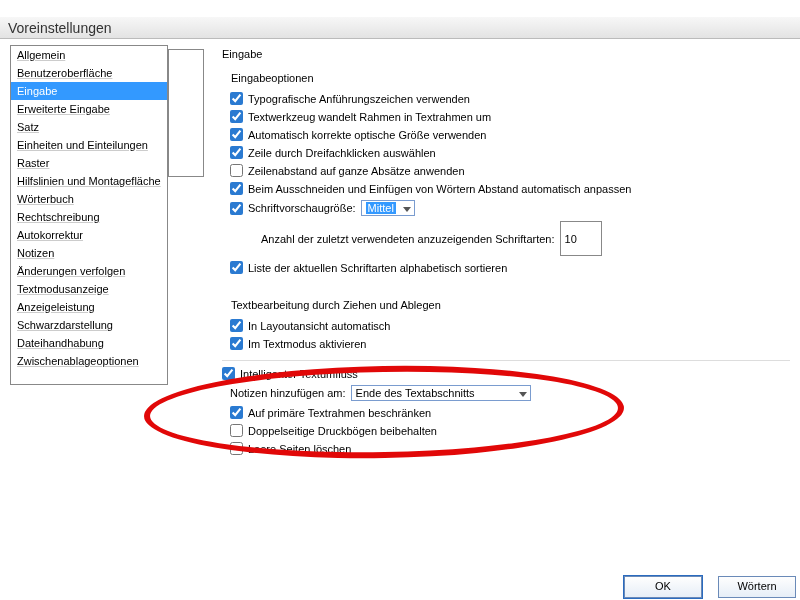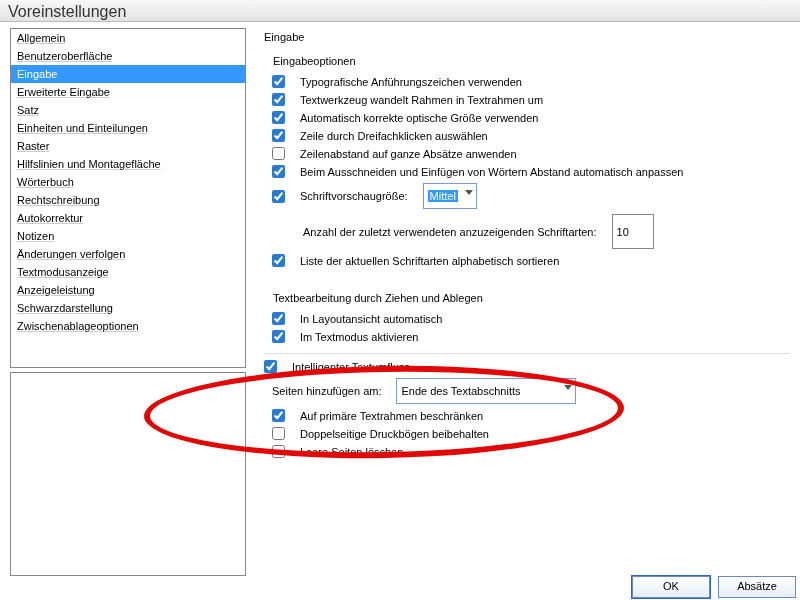--- a/index.html
+++ b/index.html
@@ -12,32 +12,32 @@
     width: 800px;
     height: 600px;
     overflow: hidden;
     position: relative;
   }
   .titlebar {
     height: 22px;
     background: linear-gradient(#f7f7f7,#e3e3e3);
     border-bottom: 1px solid #bbb;
     padding: 3px 8px;
-    font-size: 16px;
+    font-size: 14px;
     color: #333;
+    margin-top: 17px;
   }
   .dialog-body {
     display: flex;
     height: 554px;
     padding: 6px 10px 0 10px;
   }
   .sidebar {
-    width: 236px;
-    display: flex;
-    flex-direction: column;
+    width: 194px;
+    display: flex;
   }
   .listbox {
     border: 1px solid #888;
     background: #fff;
     height: 340px;
     overflow: hidden;
   }
   .list-item {
     padding: 3px 6px;
     cursor: default;
@@ -64,32 +64,32 @@
     font-weight: normal;
     margin: 3px 0 12px 0;
   }
   .group-label {
     margin: 6px 0 8px 9px;
   }
   .row {
     display: flex;
     align-items: center;
     margin: 5px 0 5px 8px;
-    gap: 15px;
+    gap: 5px;
   }
   .row label { cursor: default; }
   input[type=checkbox] {
     width: 13px; height: 13px;
     accent-color: #2a7ad1;
     margin: 0;
   }
   .dropdown {
     border: 1px solid #7a9ccf;
     background: #fff;
-    height: 26px;
+    height: 16px;
     display: inline-flex;
     align-items: center;
     padding: 0 18px 0 4px;
     position: relative;
     min-width: 52px;
   }
   .dropdown.highlight span.sel {
     background: #3399ff;
     color: #fff;
     padding: 0 2px;
@@ -113,21 +113,21 @@
   .section-gap { height: 14px; }
   .divider {
     border-top: 1px solid #ddd;
     margin: 10px 0 6px 0;
   }
   .footer {
     position: absolute;
     bottom: 0; right: 0;
     height: 24px;
     display: flex;
-    gap: 8px;
+    gap: 16px;
     padding-right: 4px;
   }
   .btn {
     border: 1px solid #6a8ab8;
     background: linear-gradient(#fefefe,#e6eef7);
     min-width: 78px;
     height: 22px;
     font-size: 11px;
     cursor: default;
     text-align: center;
@@ -165,20 +165,21 @@
         <div class="list-item">Raster</div>
         <div class="list-item">Hilfslinien und Montagefläche</div>
         <div class="list-item">Wörterbuch</div>
         <div class="list-item">Rechtschreibung</div>
         <div class="list-item">Autokorrektur</div>
         <div class="list-item">Notizen</div>
         <div class="list-item">Änderungen verfolgen</div>
         <div class="list-item">Textmodusanzeige</div>
         <div class="list-item">Anzeigeleistung</div>
         <div class="list-item">Schwarzdarstellung</div>
+        <div class="list-item">Dateihandhabung</div>
         <div class="list-item">Zwischenablageoptionen</div>
       </div>
     <div class="emptybox"></div>
   </div>
 
   <div class="main">
     <h1>Eingabe</h1>
 
     <div class="group-label">Eingabeoptionen</div>
 
@@ -233,21 +234,21 @@
       <label>Im Textmodus aktivieren</label>
     </div>
 
     <div class="divider"></div>
 
     <div class="row" style="margin-left:0">
       <input type="checkbox" checked="" style="">
       <label>Intelligenter Textumfluss</label>
     </div>
     <div class="row" style="margin-left:8px">
-      <label>Seiten hinzufügen am:</label>
+      <label>Notizen hinzufügen am:</label>
       <div class="dropdown wide-dropdown">
         <span>Ende des Textabschnitts</span>
       </div>
     </div>
     <div class="row">
       <input type="checkbox" checked="" style="">
       <label>Auf primäre Textrahmen beschränken</label>
     </div>
     <div class="row">
       <input type="checkbox" style="">
@@ -255,16 +256,16 @@
     </div>
     <div class="row">
       <input type="checkbox" style="">
       <label>Leere Seiten löschen</label>
     </div>
   </div>
 </div>
 
 <div class="footer">
   <div class="btn default">OK</div>
-  <div class="btn">Absätze</div>
+  <div class="btn">Wörtern</div>
 </div>
 
 <div class="red-annot"></div>
 
 </body></html>

